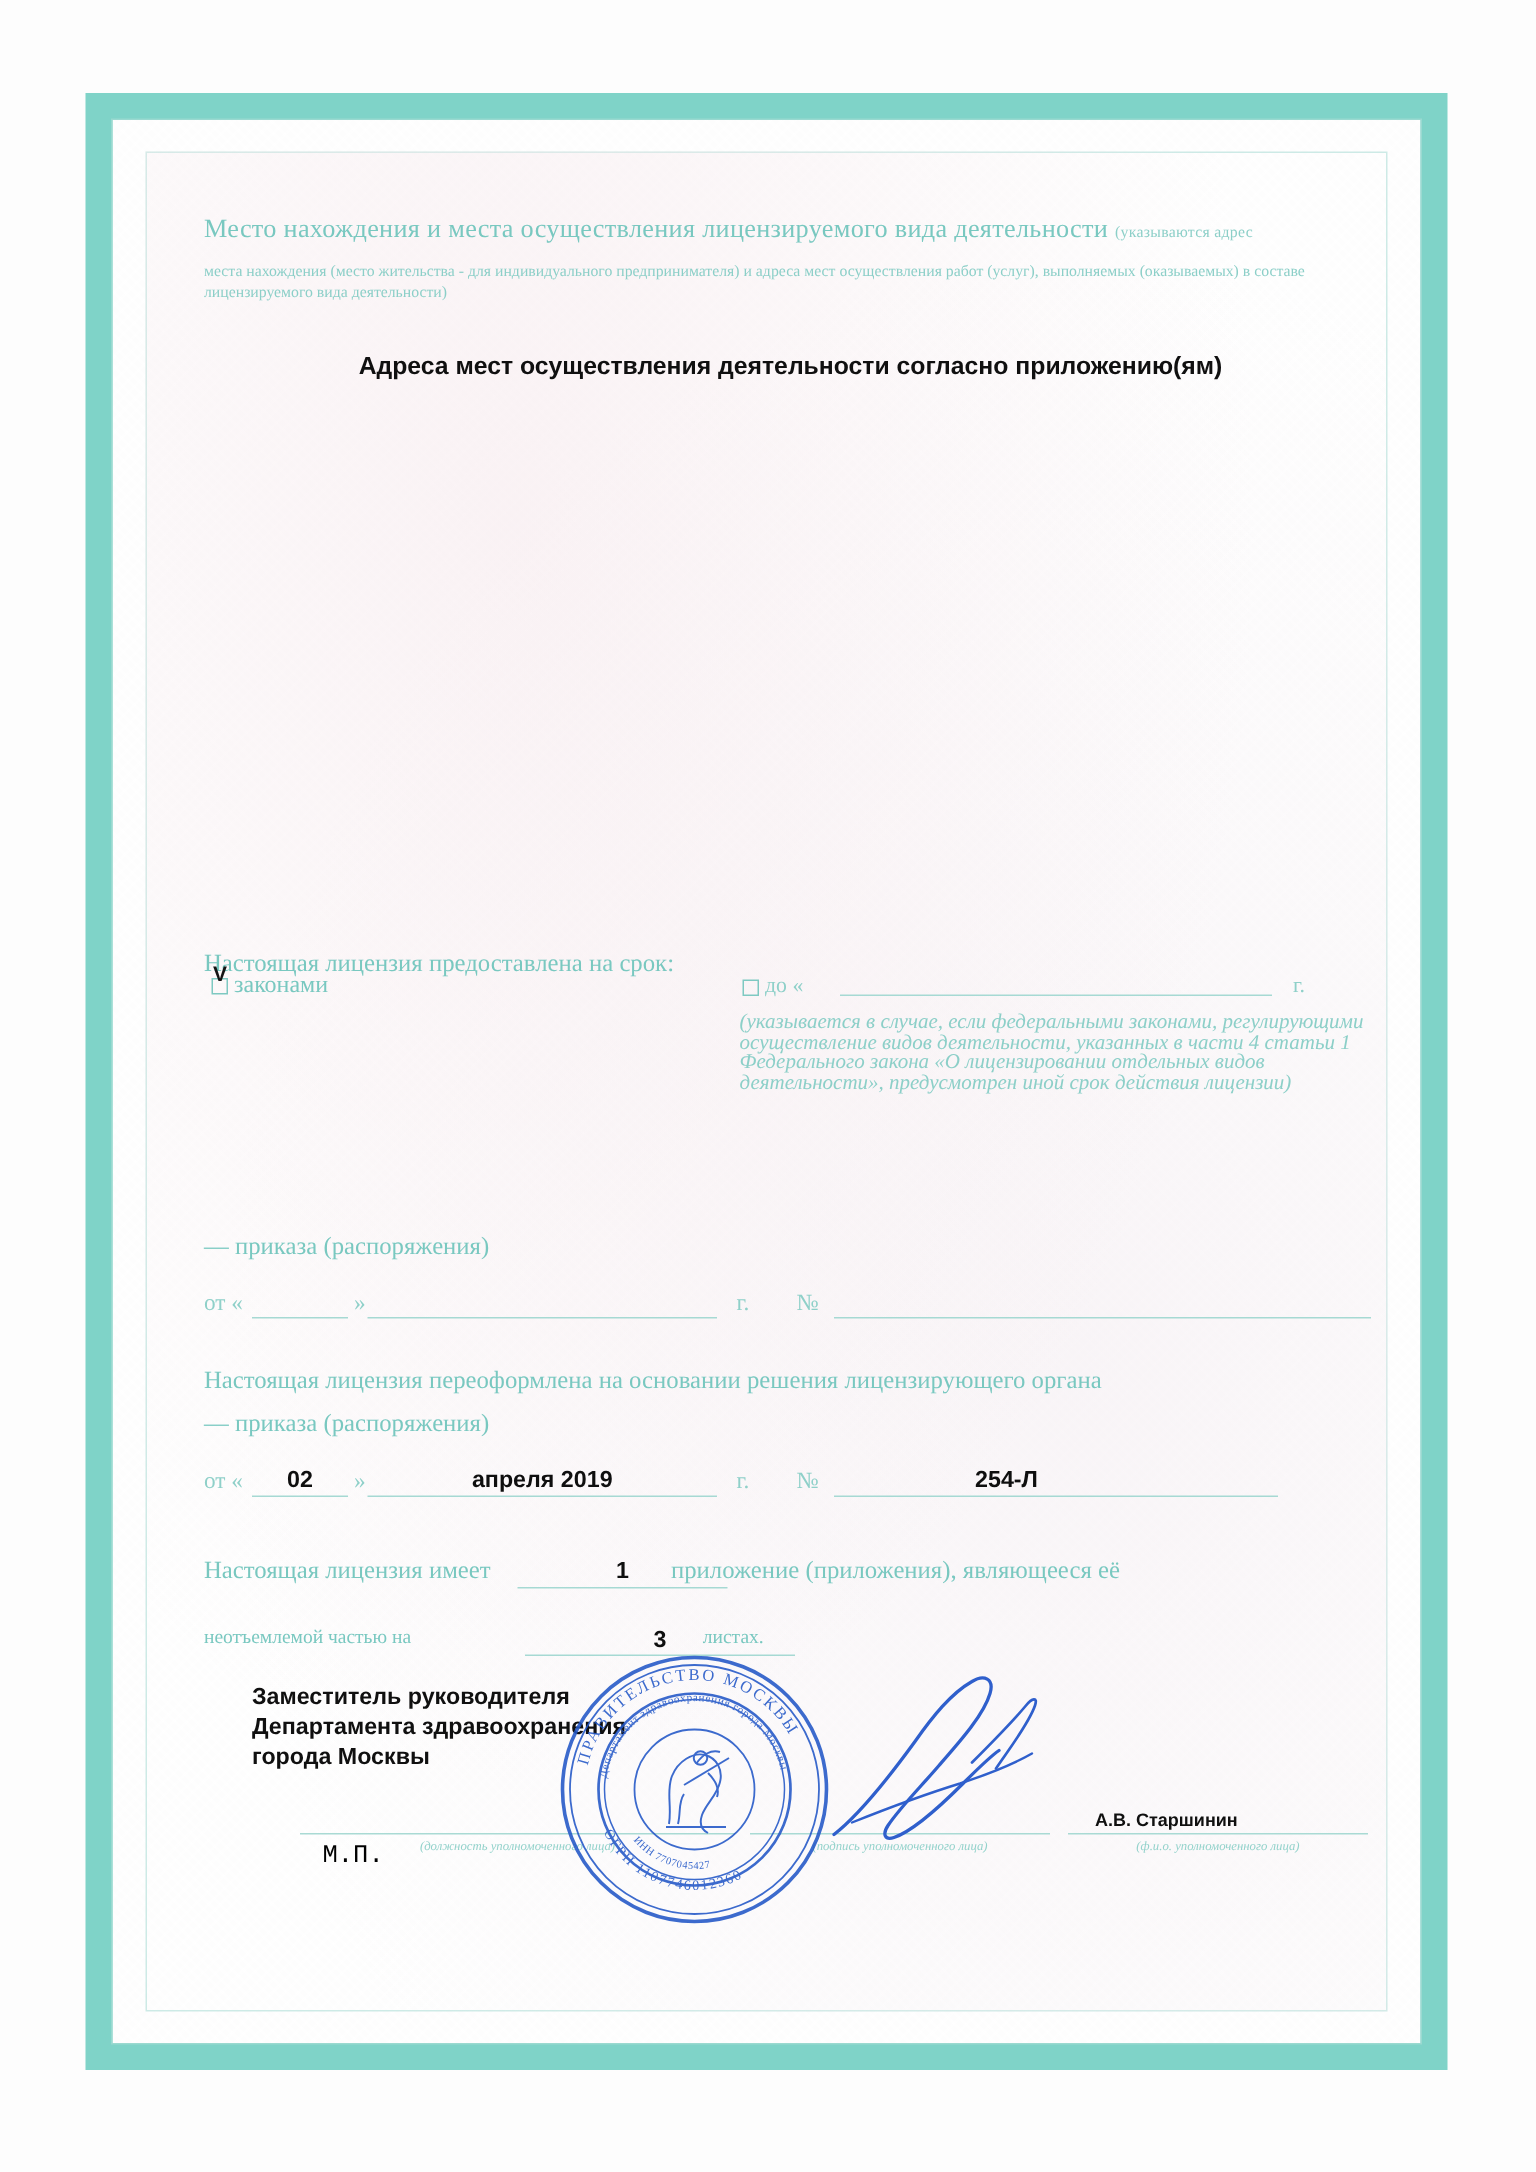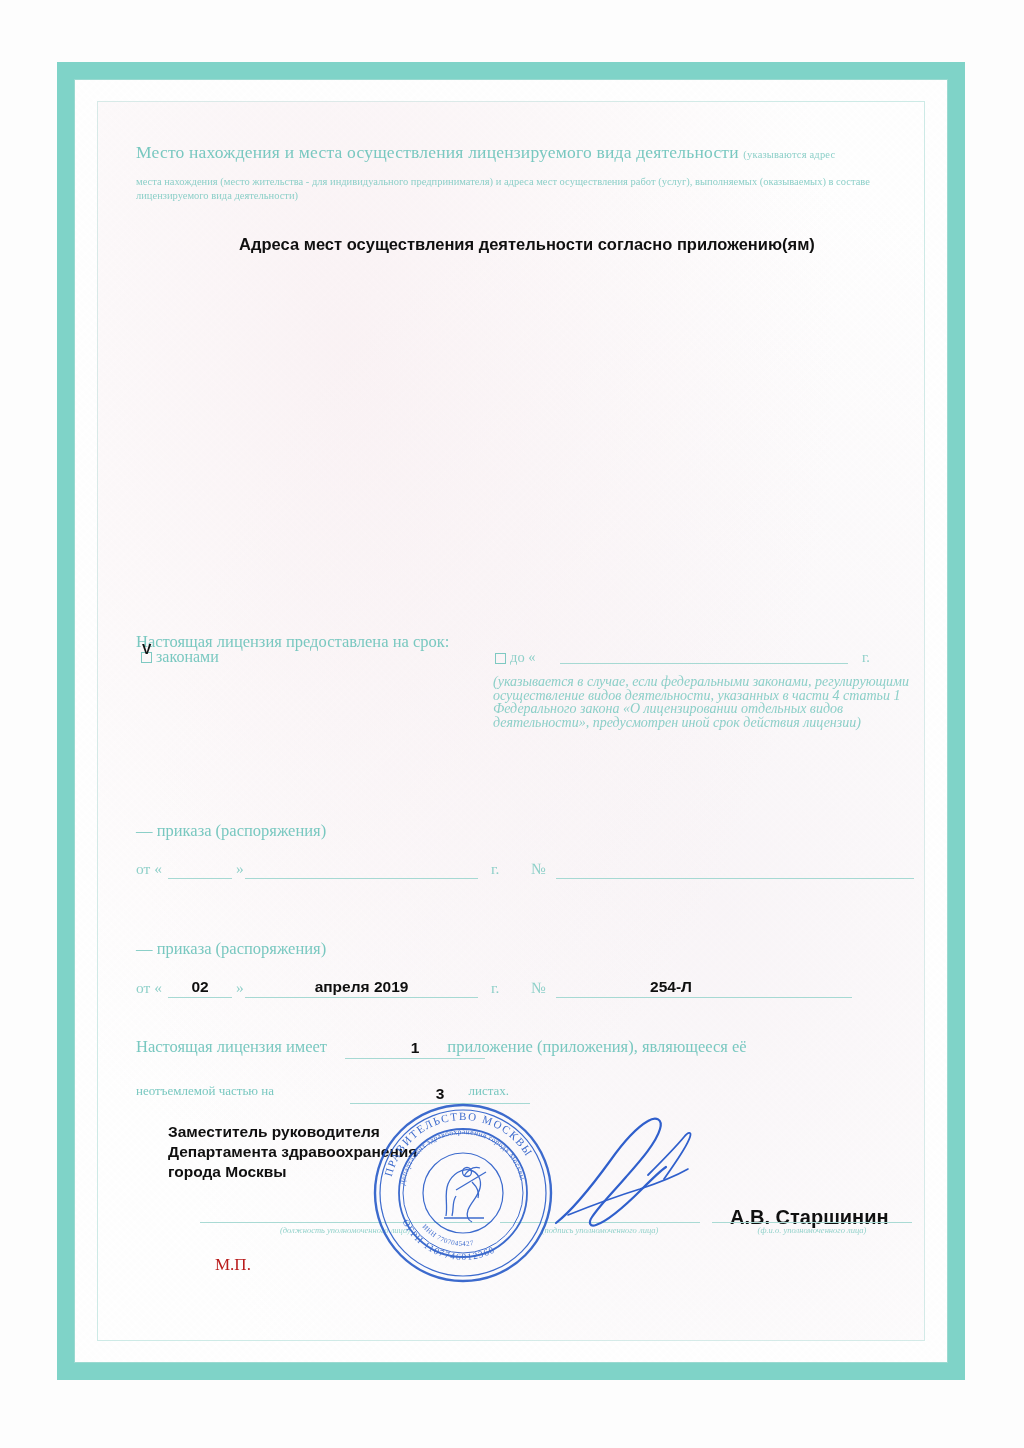--- a/index.html
+++ b/index.html
@@ -260,42 +260,43 @@
     font-size: 15.5px;
     line-height: 20px;
     color: #101010;
   }
   .sign-name {
     position: absolute;
     left: 730px;
     top: 1206px;
     font-family: "Liberation Sans", sans-serif;
     font-weight: bold;
-    font-size: 20px;
+    font-size: 12px;
     color: #101010;
   }
   .sign-line {
     position: absolute;
     top: 1222px;
     border-bottom: 1px solid #a9dad4;
   }
   .sign-cap {
     position: absolute;
     top: 1225px;
     font-size: 8.5px;
     color: #93d2cb;
     text-align: center;
     font-style: italic;
   }
   .mp {
     position: absolute;
     left: 215px;
-    top: 1255px;
+    top: 1228px;
     font-size: 17px;
-    color: #b91c1c;
+    color: #000000;
+    font-family: Liberation Mono, monospace;
   }
 
   
   .signature {
     position: absolute;
     left: 548px;
     top: 1113px;
     width: 180px;
     height: 130px;
     pointer-events: none;
@@ -357,21 +358,21 @@
       <span style="position:absolute; left:395px; top:2px;">№</span>
     </div>
     <div class="uline" style="left:168px; top:878px; width:64px;"></div>
     <div class="fld" style="left:168px; top:861px; width:64px;"></div>
     <div class="uline" style="left:245px; top:878px; width:233px;"></div>
     <div class="fld" style="left:245px; top:861px; width:233px;"></div>
     <div class="uline" style="left:556px; top:878px; width:358px;"></div>
     <div class="fld" style="left:556px; top:861px; width:358px;"></div>
 
     <div class="sec-basis2">
-      <br>
+      <span>Настоящая лицензия переоформлена на основании решения лицензирующего органа</span><br>
       <span>— приказа (распоряжения)</span>
     </div>
 
     <div class="row-ot2">
       <span style="position:absolute; left:0; top:4px;">от «</span>
       <span style="position:absolute; left:100px; top:4px;">»</span>
       <span style="position:absolute; left:355px; top:4px;">г.</span>
       <span style="position:absolute; left:395px; top:4px;">№</span>
     </div>
     <div class="uline" style="left:168px; top:997px; width:64px;"></div>

